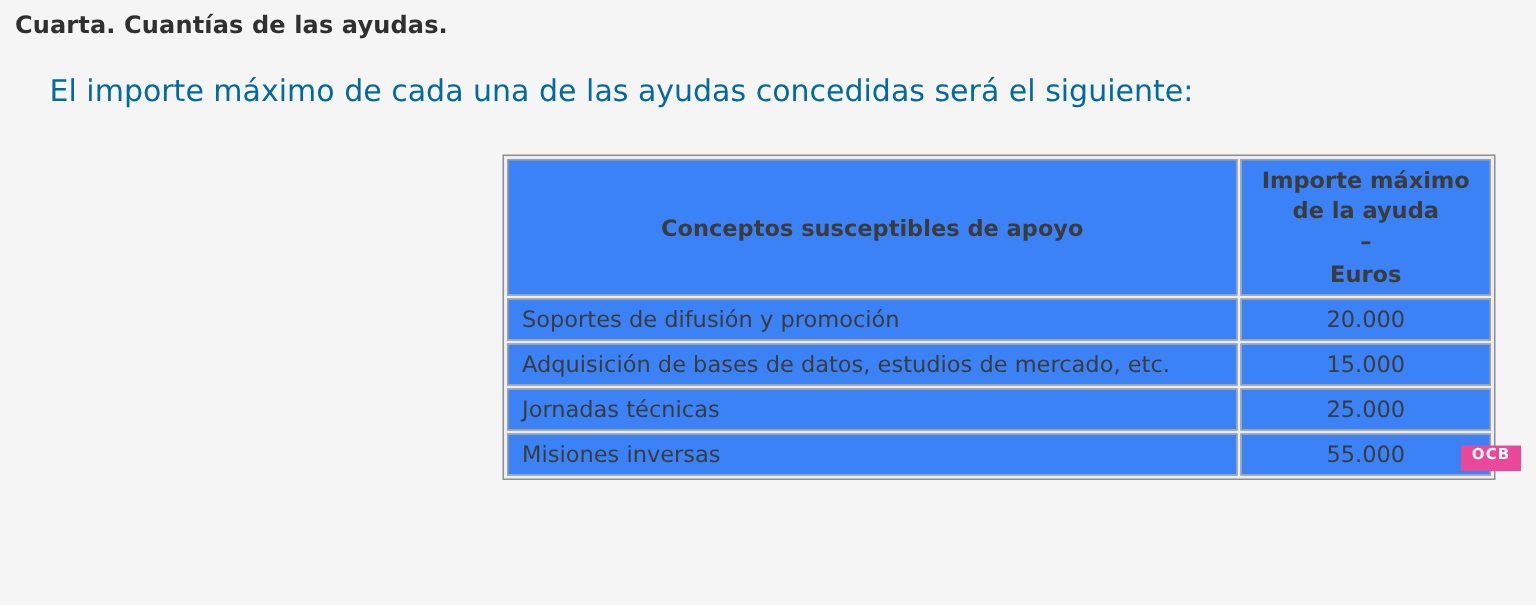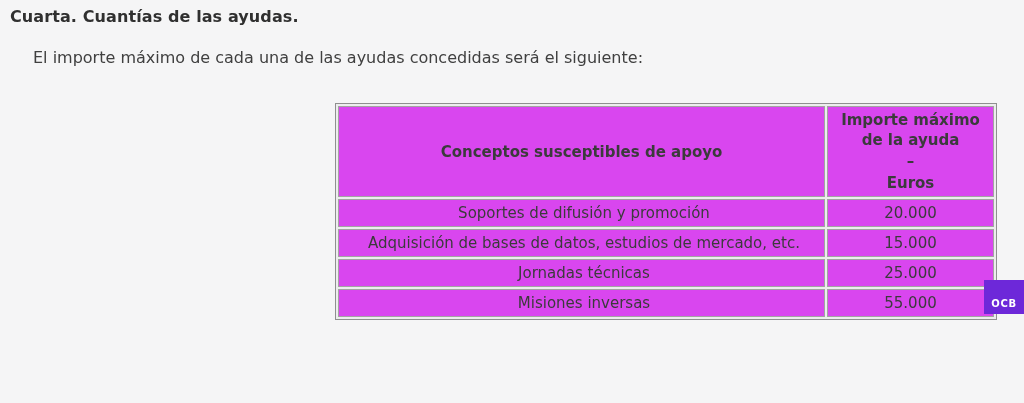--- a/index.html
+++ b/index.html
@@ -22,74 +22,74 @@
     top: 7px;
     font-size: 16px;
     font-weight: bold;
     color: #303030;
     letter-spacing: 0.1px;
   }
   .doc-intro {
     position: absolute;
     left: 33px;
     top: 48px;
-    font-size: 16px;
-    color: #404040;
+    font-size: 20px;
+    color: #0369a1;
   }
   table.aid-table {
     position: absolute;
     left: 335px;
     top: 103px;
     width: 662px;
     table-layout: fixed;
     border-collapse: separate;
     border-spacing: 2px;
     border: 1px solid #8f8f8f;
     background: #ededee;
   }
   table.aid-table th,
   table.aid-table td {
     border: 1px solid #a3a3a3;
-    background: #d946ef;
+    background: #3b82f6;
     vertical-align: middle;
     font-size: 15px;
     color: #3b3b3b;
     overflow: hidden;
   }
   col.col-concept { width: 487px; }
   col.col-amount  { width: auto; }
   th.header-cell {
     height: 91px;
     font-weight: bold;
     text-align: center;
     color: #2f2f2f;
     padding: 2px 4px;
   }
   th.header-cell .hdr-line { line-height: 1.35; }
   th.header-cell .hdr-dash { line-height: 1.5; }
   td.concept-cell {
     height: 28px;
-    text-align: center;
+    text-align: left;
     padding: 2px 4px 2px 9px;
   }
   td.amount-cell {
     height: 28px;
     text-align: center;
     padding: 2px 0;
   }
   .watermark {
     position: absolute;
-    right: 0;
+    right: 10px;
     bottom: 0;
-    background: #6d28d9;
+    background: #ec4899;
     color: #ffffff;
     font-size: 10px;
     font-weight: bold;
     letter-spacing: 0.8px;
-    padding: 18px 7px 4px 7px;
+    padding: 1px 7px 4px 7px;
     line-height: 1.2;
   }
 </style>
 </head>
 <body>
 
 <div class="page">
 
   <div class="doc-heading">Cuarta. Cuantías de las ayudas.</div>
 

